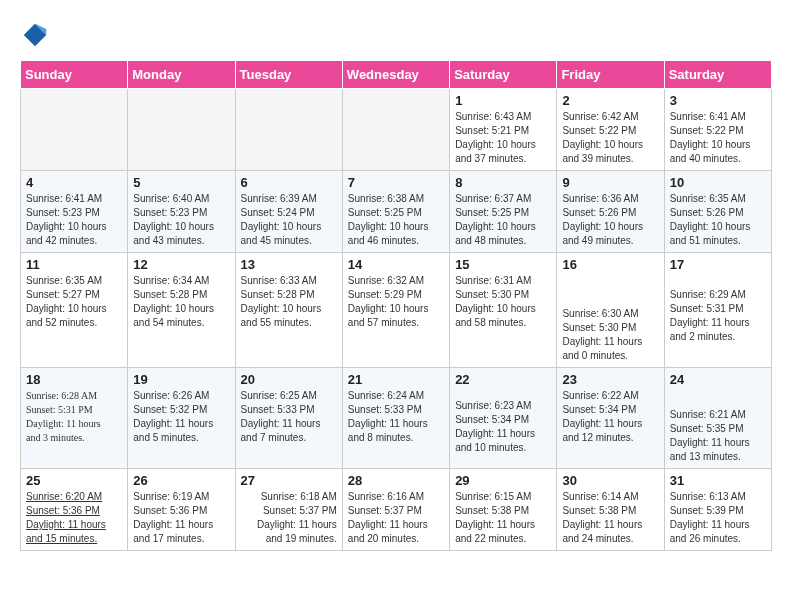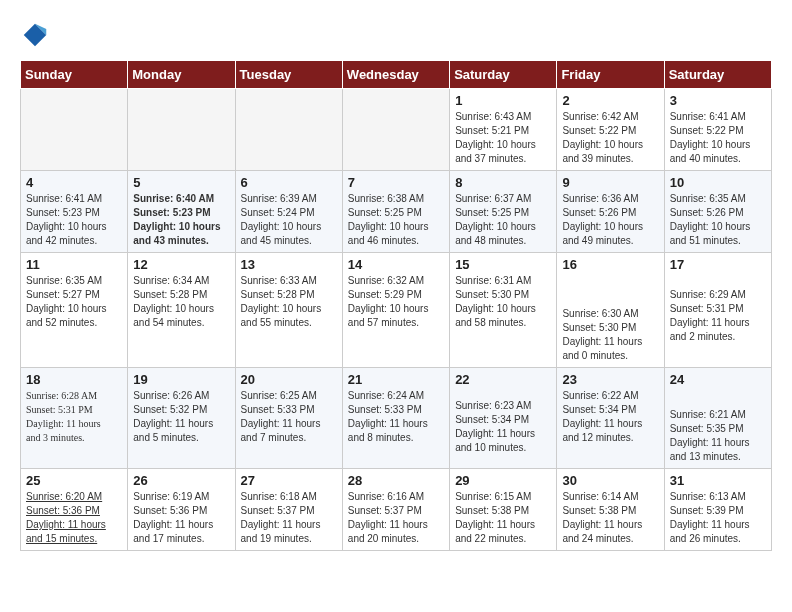--- a/index.html
+++ b/index.html
@@ -43,21 +43,21 @@
     .calendar-subtitle {
       font-size: 16px;
       color: #444;
     }
     table {
       width: 100%;
       border-collapse: collapse;
       table-layout: fixed;
     }
     thead tr th {
-      background-color: #7f1d1d;
+      background-color: #ec4899;
       color: #fff;
       font-size: 13px;
       font-weight: bold;
       padding: 6px 4px;
       text-align: left;
       border: 1px solid #fff;
     }
     tbody tr td {
       vertical-align: top;
       border: 1px solid #ccc;
@@ -158,21 +158,21 @@
       <tr>
         <td>
           <div class="day-number">4</div>
           <div class="day-info" style="white-space: pre-line;">Sunrise: 6:41 AM
 Sunset: 5:23 PM
 Daylight: 10 hours
 and 42 minutes.</div>
         </td>
         <td>
           <div class="day-number">5</div>
-          <div class="day-info" style="white-space: pre-line; font-weight: bold;">Sunrise: 6:40 AM
+          <div class="day-info" style="white-space: pre-line;">Sunrise: 6:40 AM
 Sunset: 5:23 PM
 Daylight: 10 hours
 and 43 minutes.</div>
         </td>
         <td>
           <div class="day-number">6</div>
           <div class="day-info" style="white-space: pre-line;">Sunrise: 6:39 AM
 Sunset: 5:24 PM
 Daylight: 10 hours
 and 45 minutes.</div>
@@ -318,21 +318,21 @@
         </td>
         <td>
           <div class="day-number">26</div>
           <div class="day-info" style="white-space: pre-line;">Sunrise: 6:19 AM
 Sunset: 5:36 PM
 Daylight: 11 hours
 and 17 minutes.</div>
         </td>
         <td>
           <div class="day-number">27</div>
-          <div class="day-info" style="white-space: pre-line;">Sunrise: 6:18 AM
+          <div class="day-info" style="white-space: pre-line; text-align: right;">Sunrise: 6:18 AM
 Sunset: 5:37 PM
 Daylight: 11 hours
 and 19 minutes.</div>
         </td>
         <td>
           <div class="day-number">28</div>
           <div class="day-info" style="white-space: pre-line;">Sunrise: 6:16 AM
 Sunset: 5:37 PM
 Daylight: 11 hours
 and 20 minutes.</div>

